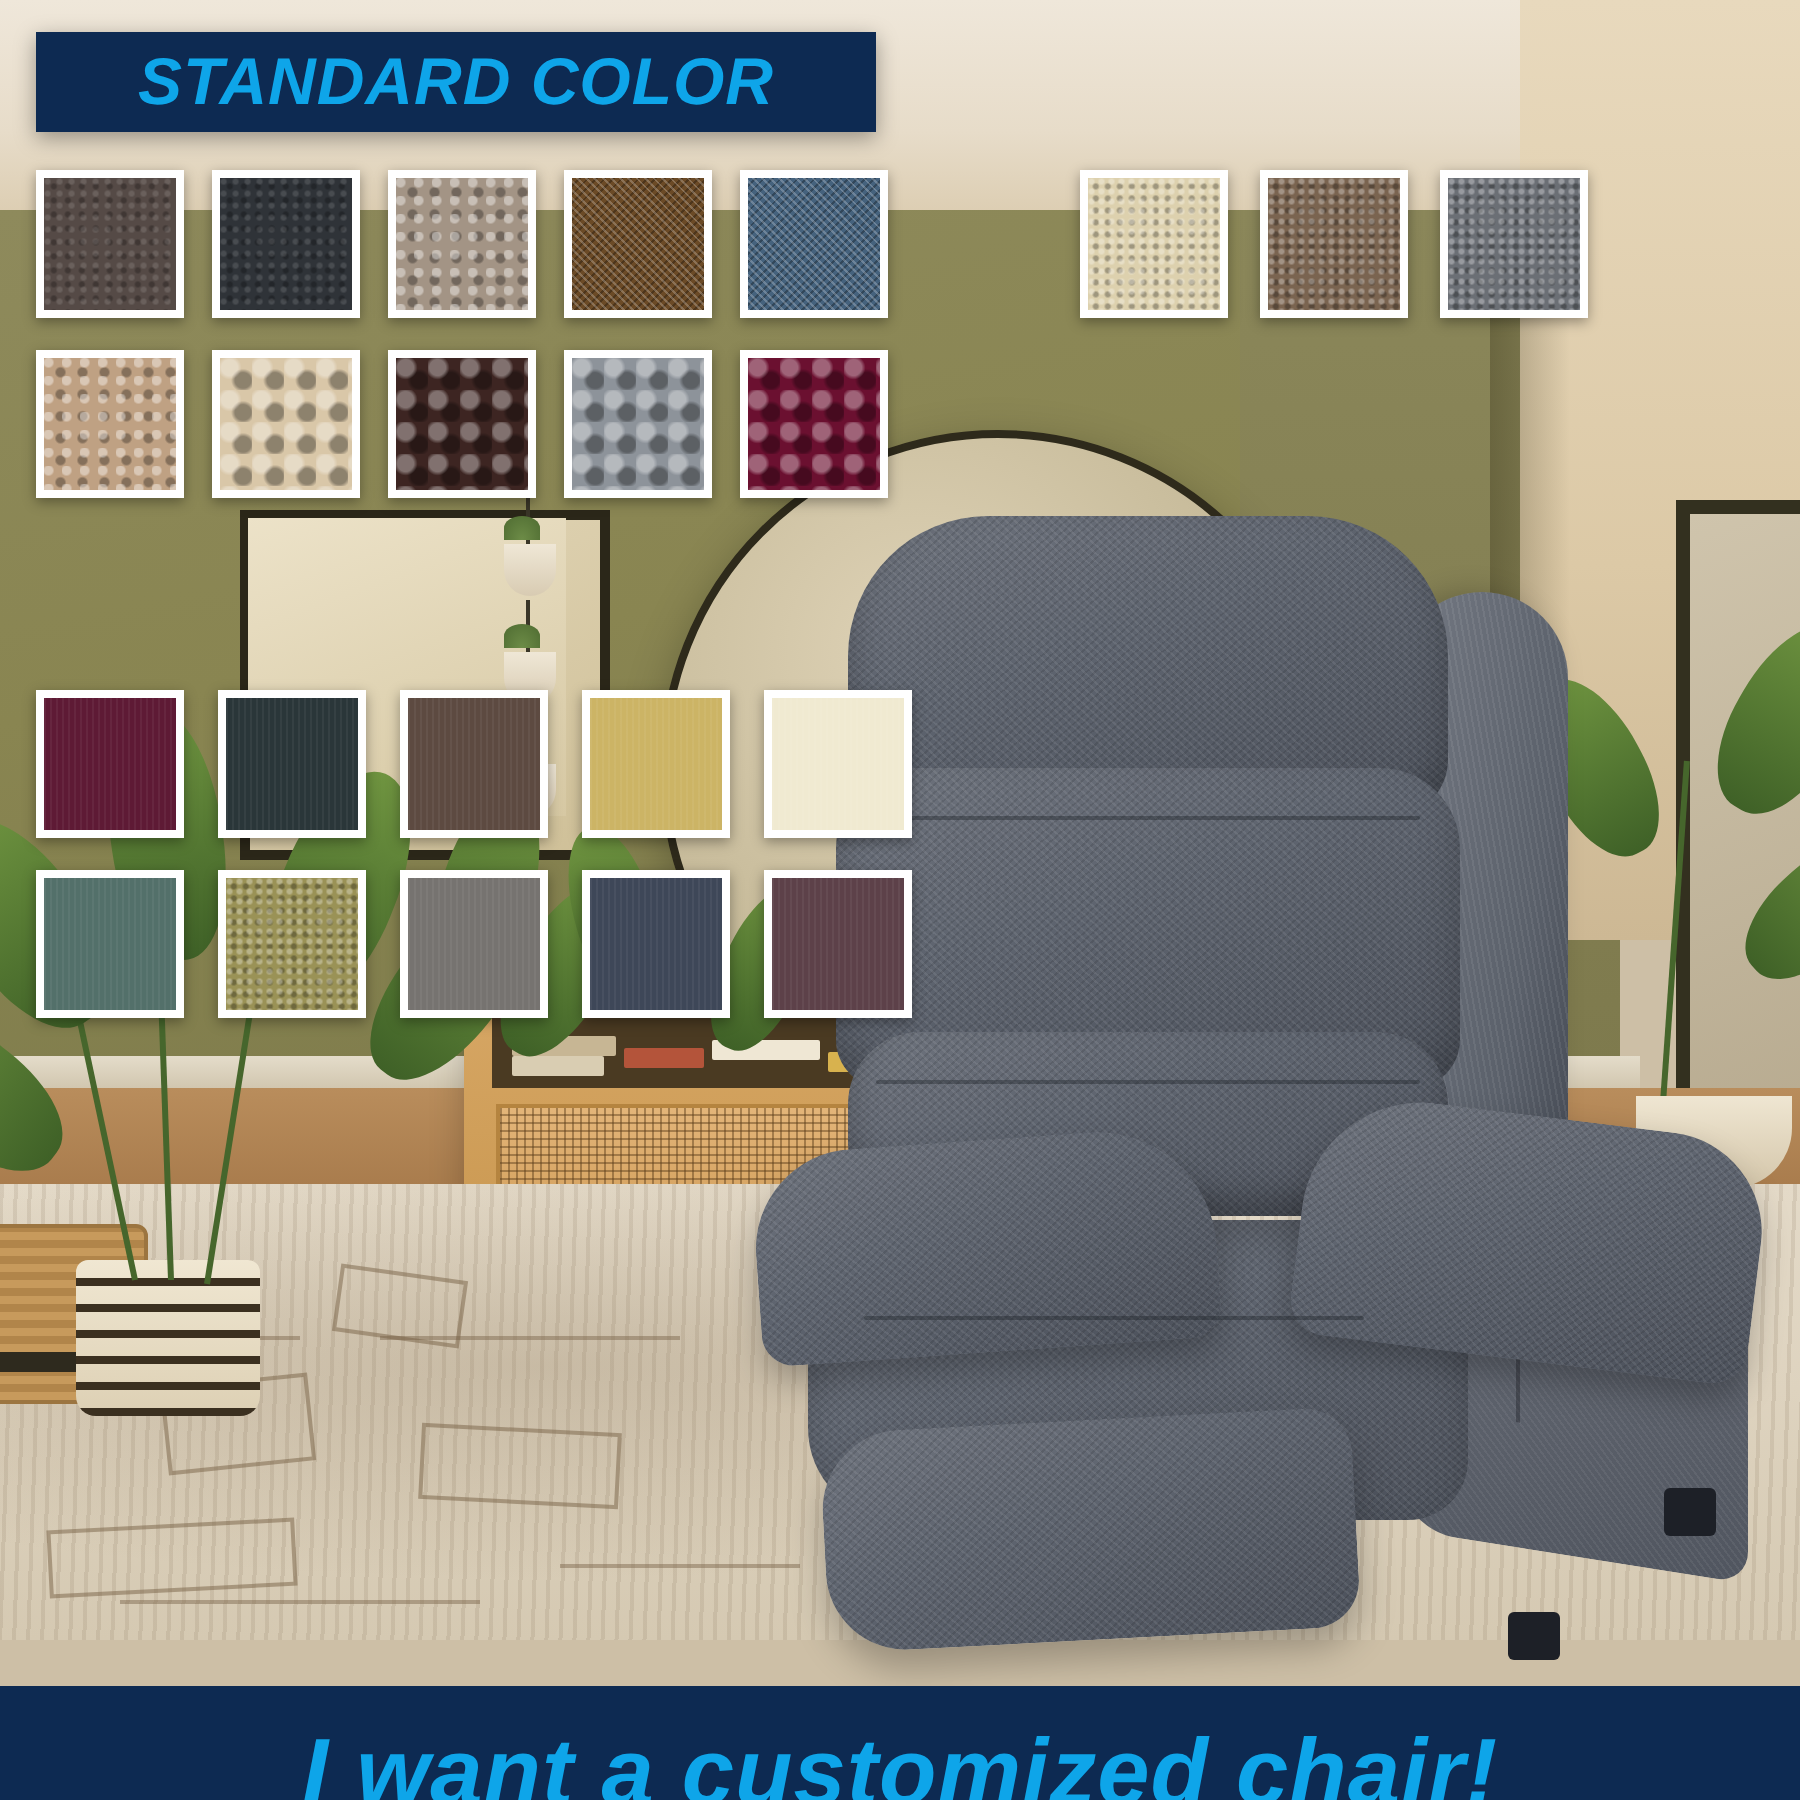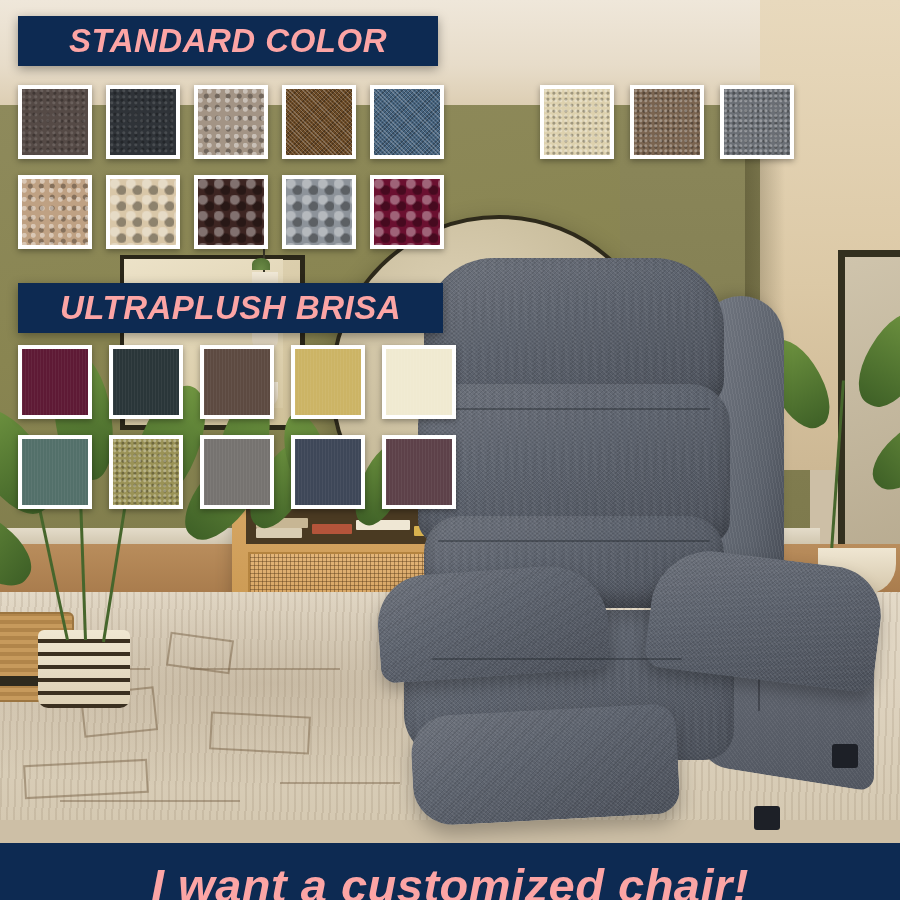--- a/index.html
+++ b/index.html
@@ -119,21 +119,21 @@
     transform:skewY(9deg);}
   .ch-footrest{position:absolute;left:14px;top:452px;width:266px;height:110px;
     border-radius:40px 24px 24px 40px;transform:rotate(-3deg);
     box-shadow:0 10px 18px rgba(0,0,0,.25);}
   .ch-foot{position:absolute;width:26px;height:24px;background:#1d2027;border-radius:3px;}
   .ch-seam{position:absolute;height:2px;background:rgba(30,33,40,.38);border-radius:2px;}
 
   
   .banner{position:absolute;background:#0d2a52;display:flex;align-items:center;
     justify-content:center;box-shadow:0 3px 10px rgba(0,0,0,.35);}
-  .banner span{color:#fca5a5;font-weight:bold;font-style:italic;
+  .banner span{color:#0ea5e9;font-weight:bold;font-style:italic;
     letter-spacing:.5px;white-space:nowrap;}
   #b-standard{left:18px;top:16px;width:420px;height:50px;}
   #b-standard span{font-size:33px;}
   #b-highperf{left:462px;top:16px;width:416px;height:50px;}
   #b-highperf span{font-size:33px;}
   #b-brisa{left:18px;top:283px;width:425px;height:50px;}
   #b-brisa span{font-size:33px;}
   #b-cta{left:0;top:815px;width:900px;height:85px;box-shadow:none;margin-top:28px;}
   #b-cta span{font-size:47px;}
 
@@ -264,23 +264,20 @@
     <div class="ch-seam" style="left:40px;top:150px;width:272px;"></div>
     <div class="ch-seam" style="left:40px;top:282px;width:272px;"></div>
     <div class="ch-seam" style="left:34px;top:400px;width:250px;"></div>
     <div class="ch-foot" style="left:434px;top:486px;"></div>
     <div class="ch-foot" style="left:356px;top:548px;"></div>
   </div>
 
   <div class="banner" id="b-standard">
     <span>STANDARD COLOR</span>
   </div>
-  <div class="banner" id="b-brisa">
-    <span>ULTRAPLUSH BRISA</span>
-  </div>
 
   <div id="swatch-layer">
       <div class="sw t-leather" style="left: 18px; top: 85px; background-color: rgb(85, 74, 70);"></div>
       <div class="sw t-leather" style="left: 106px; top: 85px; background-color: rgb(47, 51, 56);"></div>
       <div class="sw t-boucle" style="left: 194px; top: 85px; background-color: rgb(163, 148, 133);"></div>
       <div class="sw t-tweed" style="left: 282px; top: 85px; background-color: rgb(107, 74, 38);"></div>
       <div class="sw t-tweed" style="left: 370px; top: 85px; background-color: rgb(69, 98, 125);"></div>
       <div class="sw t-boucle" style="left: 18px; top: 175px; background-color: rgb(191, 161, 131);"></div>
       <div class="sw t-pebble" style="left: 106px; top: 175px; background-color: rgb(217, 199, 168);"></div>
       <div class="sw t-pebble" style="left: 194px; top: 175px; background-color: rgb(61, 37, 34);"></div>

